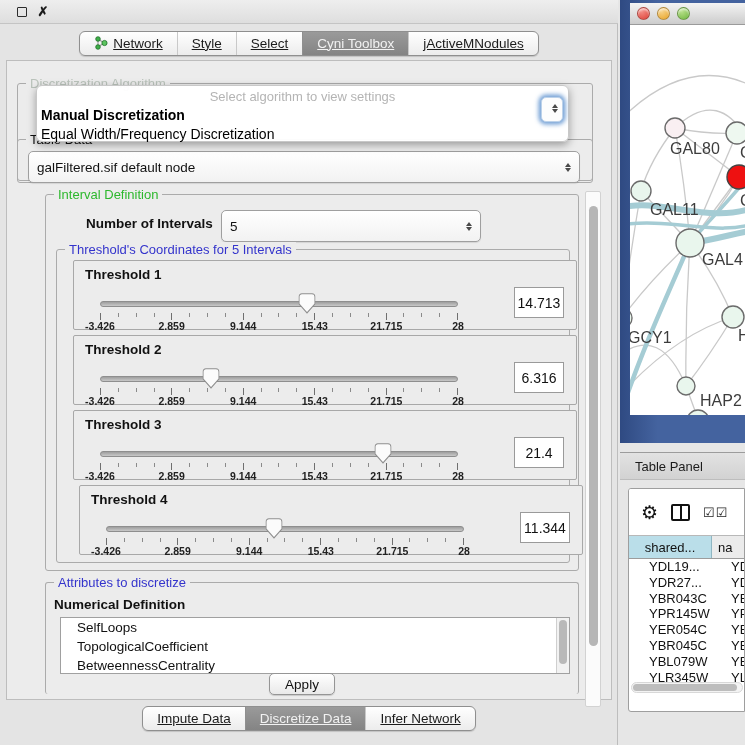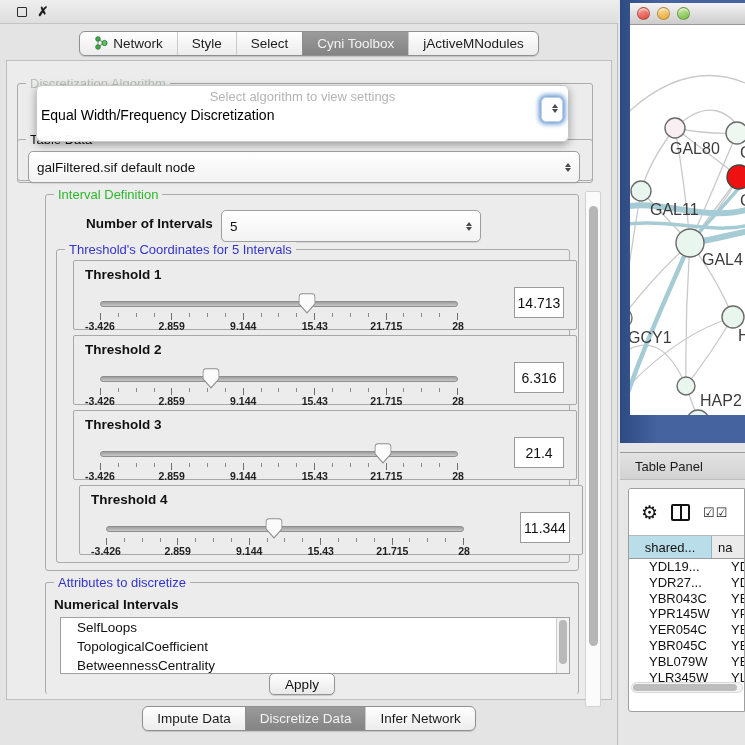--- a/index.html
+++ b/index.html
@@ -16,21 +16,21 @@
   #cp-title { font-size:13px; color:#1c1c1c; flex:1; }
   .win-btn { width:14px; height:14px; margin-left:7px; display:flex; align-items:center; justify-content:center; cursor:default; }
   .float-glyph { width:10px; height:10px; border:1.6px solid #2c2c2c; border-radius:1px; }
   .close-glyph { font-size:13px; font-weight:bold; color:#1a1a1a; line-height:1; }
 
   
   #top-tabs { position:absolute; left:0; top:26px; width:618px; height:34px; display:flex; justify-content:center; align-items:center; }
   .tabgroup { display:flex; border:1px solid #8f8f8f; border-radius:6px; overflow:hidden;
     background:linear-gradient(#ffffff,#ececec); height:25px; box-shadow:0 1px 1px rgba(0,0,0,.15); }
   .tabgroup .tab { display:flex; align-items:center; gap:5px; padding:0 14px; font-size:13.5px; color:#1b1b1b;
-    border-left:1px solid #c9c9c9; cursor:default; white-space:nowrap; }
+    border-left:1px solid #c9c9c9; cursor:default; white-space:nowrap;text-decoration:underline; }
   .tabgroup .tab:first-child { border-left:none; }
   .tabgroup .tab.selected { background:linear-gradient(#9a9a9a,#848484); color:#f2f2f2; border-left-color:#8f8f8f; }
   .net-icon { width:14px; height:14px; }
 
   
   #cp-content { position:absolute; left:6px; top:60px; width:606px; height:640px;
     background:#ececec; border:1px solid #bdbdbd; }
 
   .group { position:absolute; border:1px solid #ababab; border-radius:3px; background:transparent; }
   .group-title { position:absolute; top:-8px; left:8px; background:#ececec; padding:0 4px; font-size:13px; }
@@ -172,20 +172,21 @@
 
     <div class="focus-cap" style="left:534px; top:36px;">
       <span class="stepper" style="position:absolute; right:4px; top:6px; display:flex; flex-direction:column; gap:1px;">
         <span class="arr-up"></span>
         <span class="arr-dn"></span>
       </span>
     </div>
 
     <div id="algo-popup" style="left:29px; top:24px;">
       <div class="hint">Select algorithm to view settings</div>
+      <div class="opt selected">Manual Discretization</div>
       <div class="opt">Equal Width/Frequency Discretization</div>
     </div>
 
     <div class="group" style="left:10px; top:78px; width:576px; height:44px; border-radius:3px;">
       <span class="group-title" style="color:#111;">Table Data</span>
       <div class="combo" style="left:10px; top:11px; width:552px; height:24px;">
         <span>galFiltered.sif default node</span>
         <span class="stepper">
             <span class="arr-up"></span>
             <span class="arr-dn"></span>
@@ -381,21 +382,21 @@
                 <span style="left: 100%;">28</span>
               </div>
           </div>
           <div class="val-box">11.344</div>
         </div>
       </div>
     </div>
 
     <div class="group" style="left:38px; top:521px; width:534px; height:112px; border-bottom:none;">
       <span class="group-title t-blue">Attributes to discretize</span>
-      <span class="abs" style="left:8px; top:14px; font-size:13.5px; font-weight:bold; color:#111;">Numerical Intervals</span>
+      <span class="abs" style="left:8px; top:14px; font-size:13.5px; font-weight:bold; color:#111;">Numerical Definition</span>
       <div id="attr-list">
         <div class="li">SelfLoops</div>
           <div class="li">TopologicalCoefficient</div>
           <div class="li">BetweennessCentrality</div>
           <div id="attr-scroll">
             <div class="sb-thumb"></div>
           </div>
       </div>
     </div>
 

